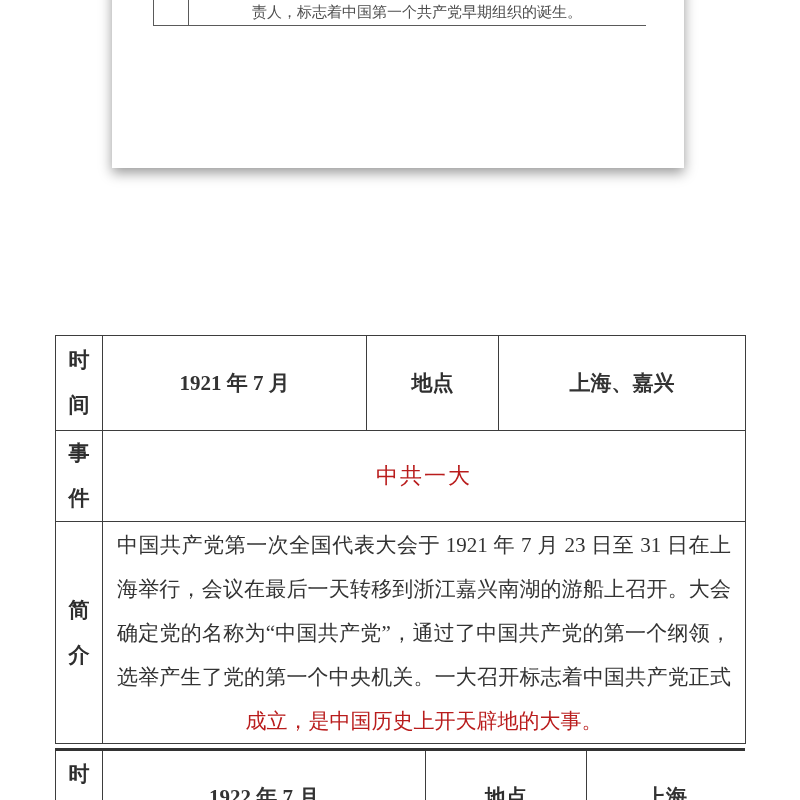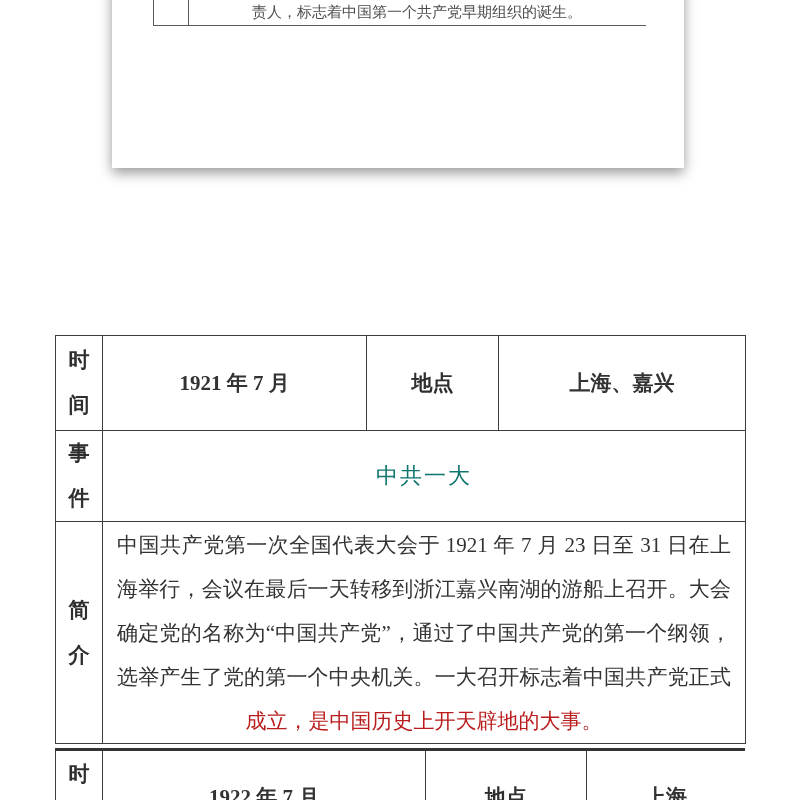--- a/index.html
+++ b/index.html
@@ -63,21 +63,21 @@
         <div class="vlabel">时间</div>
       </td>
       <td class="val">1921 年 7 月</td>
       <td class="lblcell">地点</td>
       <td class="val">上海、嘉兴</td>
     </tr>
     <tr class="r2">
       <td>
         <div class="vlabel">事件</div>
       </td>
-      <td class="redval" colspan="3" style="color:#0f766e">中共一大</td>
+      <td class="redval" colspan="3" style="color:#b91c1c">中共一大</td>
     </tr>
     <tr class="r3">
       <td>
         <div class="vlabel">简介</div>
       </td>
       <td class="introcell" colspan="3">
         <div class="jline">中国共产党第一次全国代表大会于 1921 年 7 月 23 日至 31 日在上</div>
         <div class="jline">海举行，会议在最后一天转移到浙江嘉兴南湖的游船上召开。大会</div>
         <div class="jline">确定党的名称为“中国共产党”，通过了中国共产党的第一个纲领，</div>
         <div class="jline">选举产生了党的第一个中央机关。一大召开标志着中国共产党正式</div>

